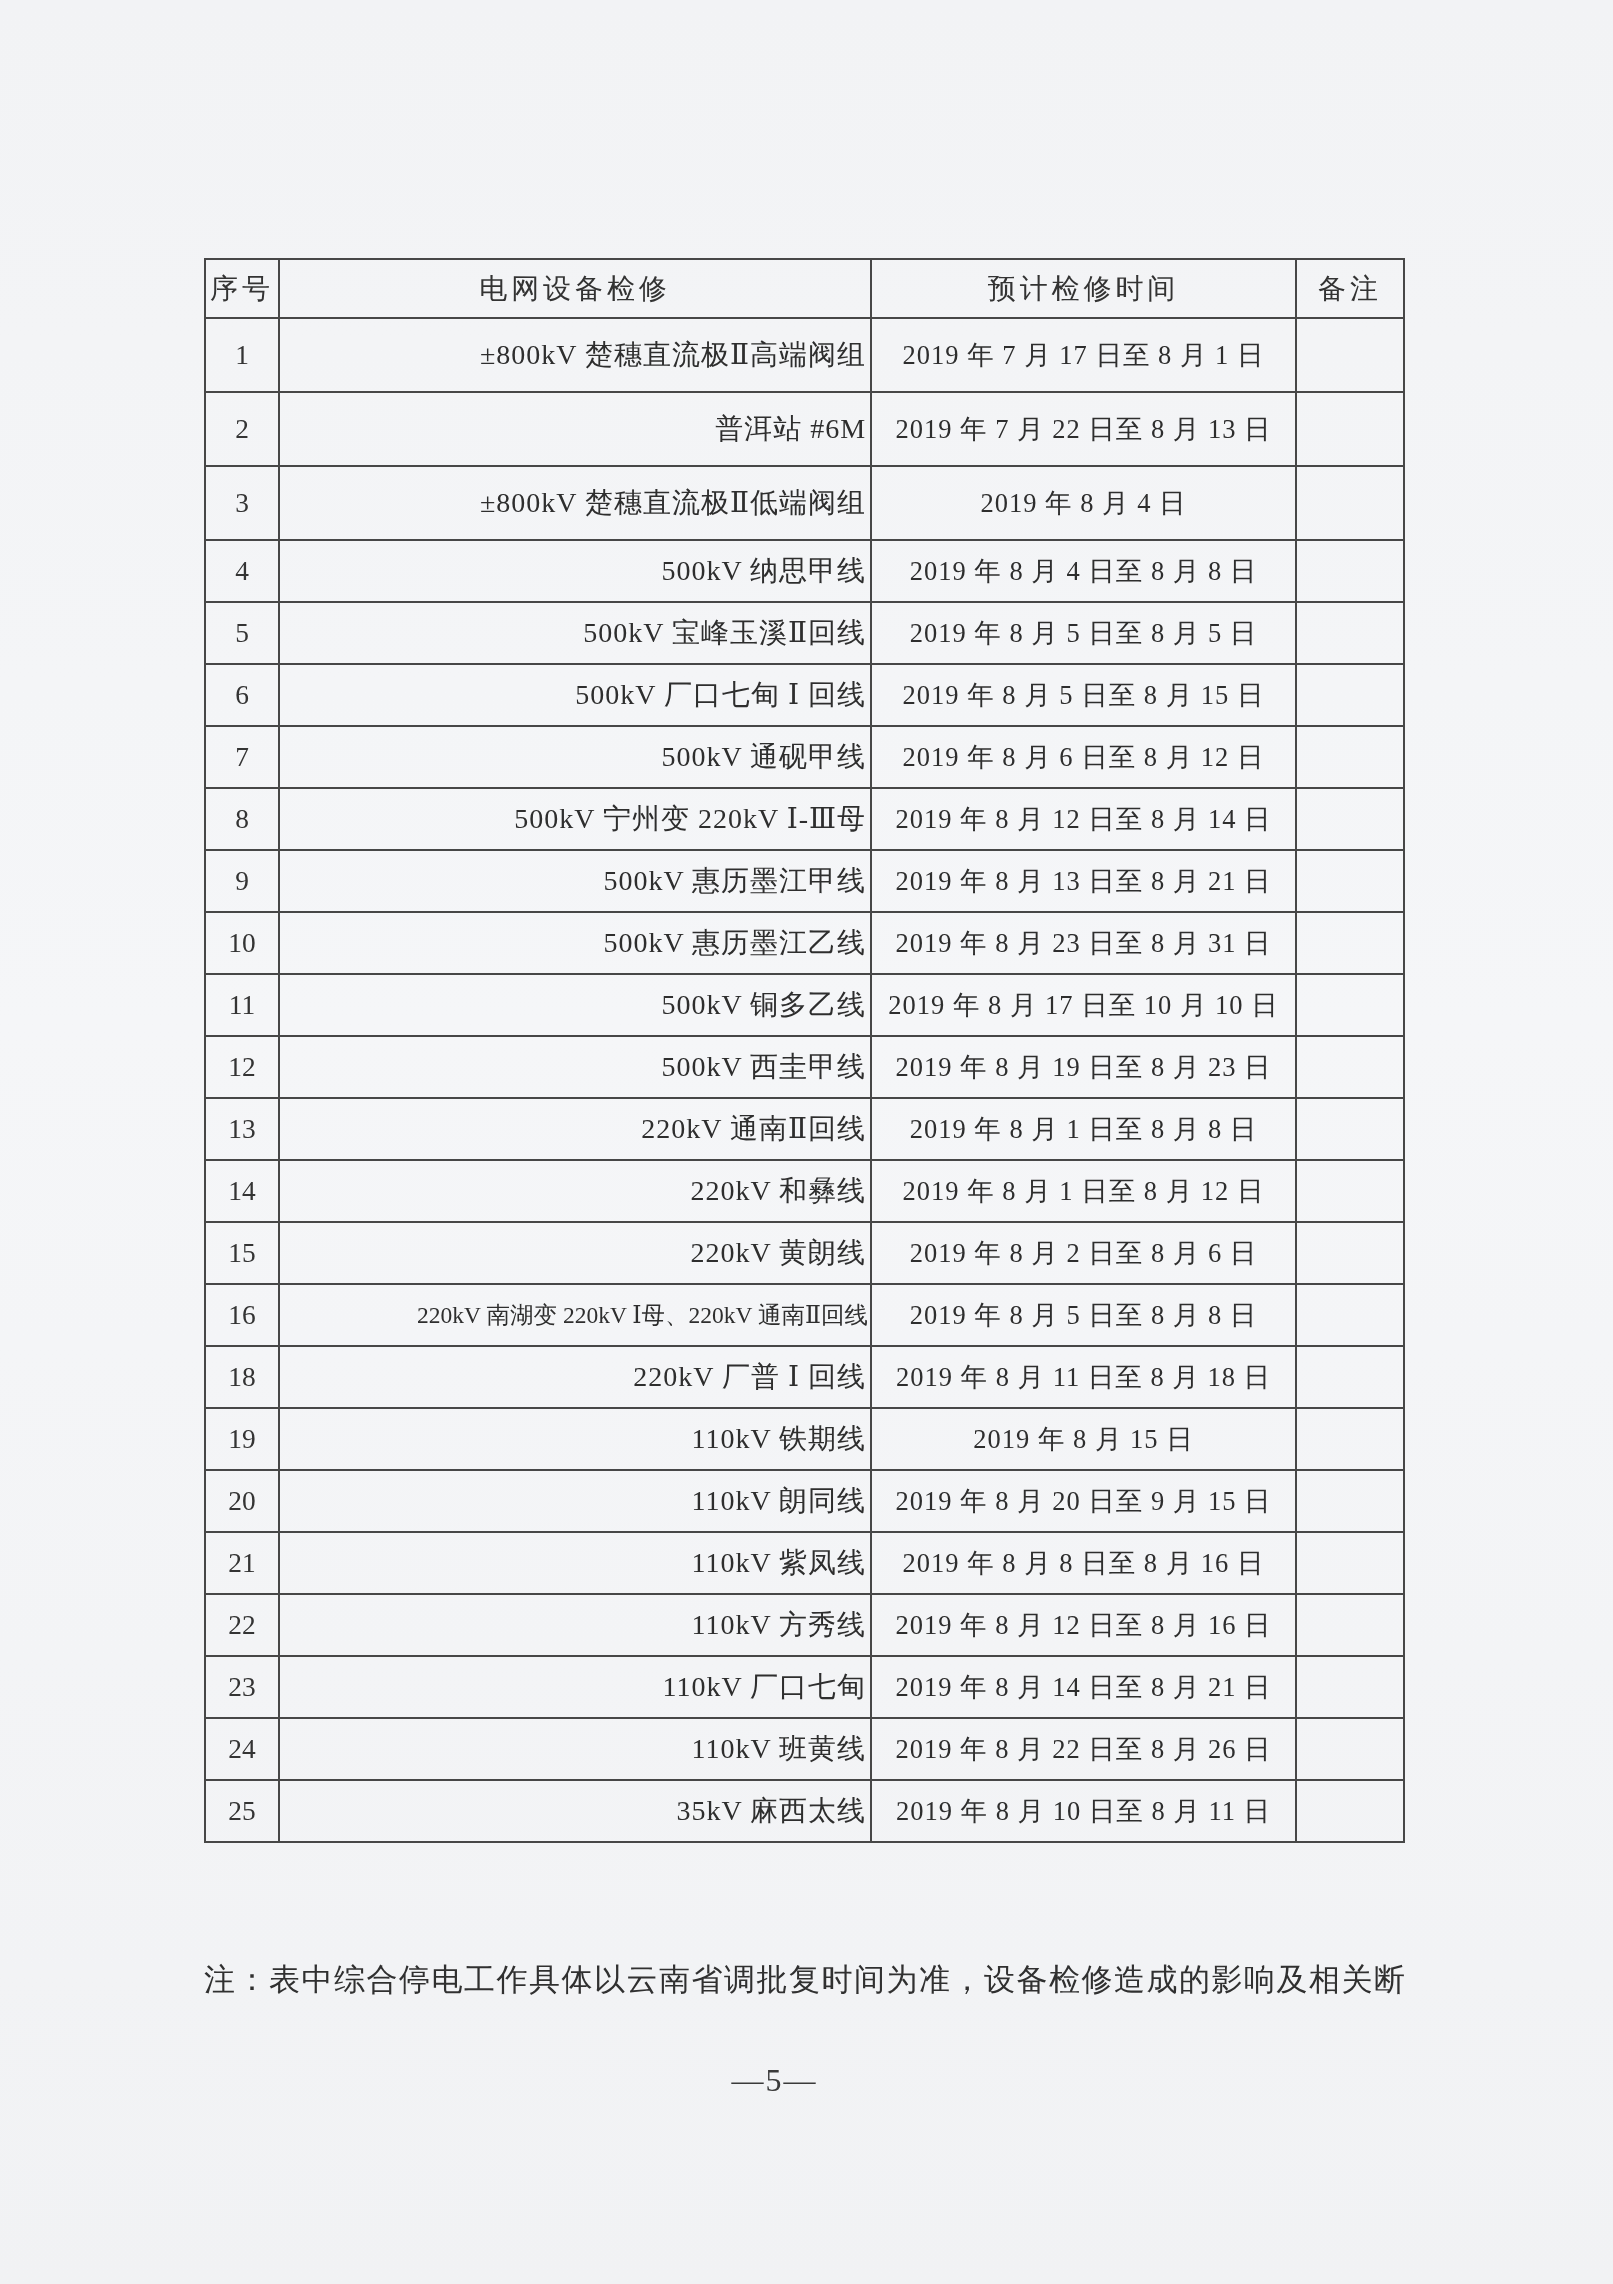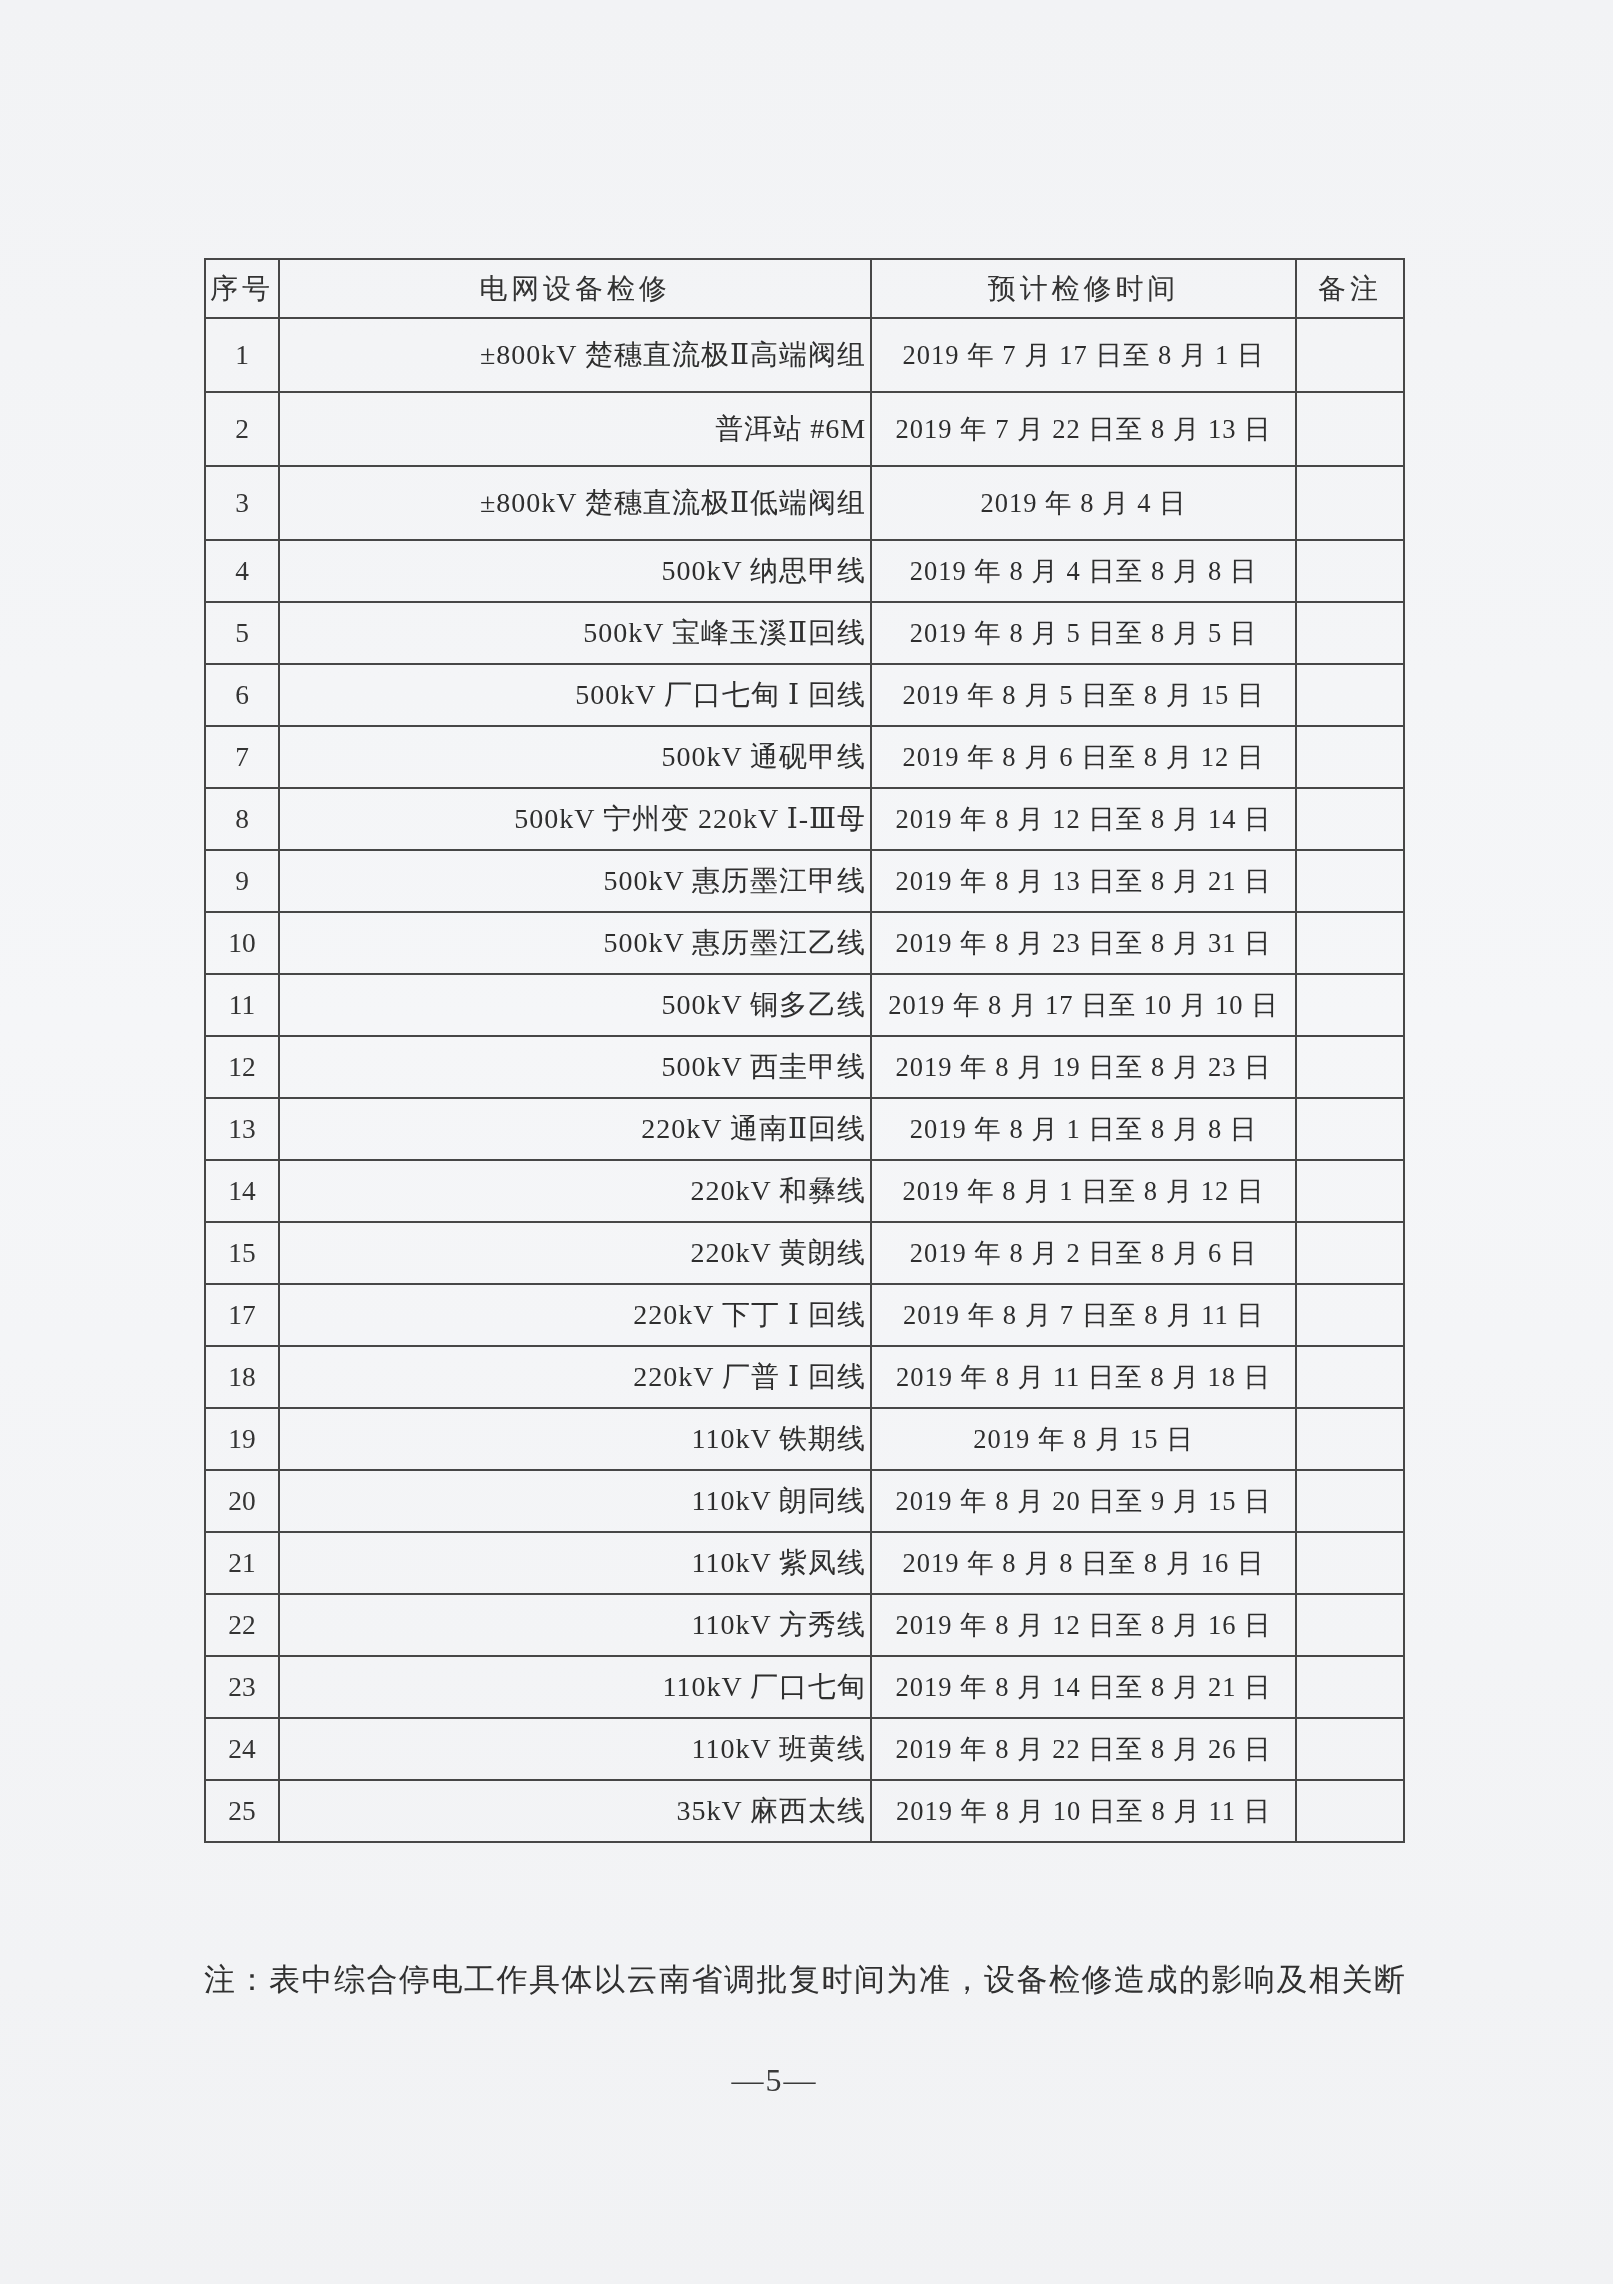--- a/index.html
+++ b/index.html
@@ -203,23 +203,23 @@
           <td class="time">2019 年 8 月 1 日至 8 月 12 日</td>
           <td class="remark"></td>
         </tr>
         <tr>
           <td class="no">15</td>
           <td class="equipment">220kV 黄朗线</td>
           <td class="time">2019 年 8 月 2 日至 8 月 6 日</td>
           <td class="remark"></td>
         </tr>
         <tr>
-          <td class="no">17</td>
-          <td class="equipment">220kV 下丁 Ⅰ 回线</td>
-          <td class="time">2019 年 8 月 7 日至 8 月 11 日</td>
+          <td class="no">16</td>
+          <td class="equipment long">220kV 南湖变 220kV Ⅰ母、220kV 通南Ⅱ回线</td>
+          <td class="time">2019 年 8 月 5 日至 8 月 8 日</td>
           <td class="remark"></td>
         </tr>
         <tr>
           <td class="no">18</td>
           <td class="equipment">220kV 厂普 Ⅰ 回线</td>
           <td class="time">2019 年 8 月 11 日至 8 月 18 日</td>
           <td class="remark"></td>
         </tr>
         <tr>
           <td class="no">19</td>

